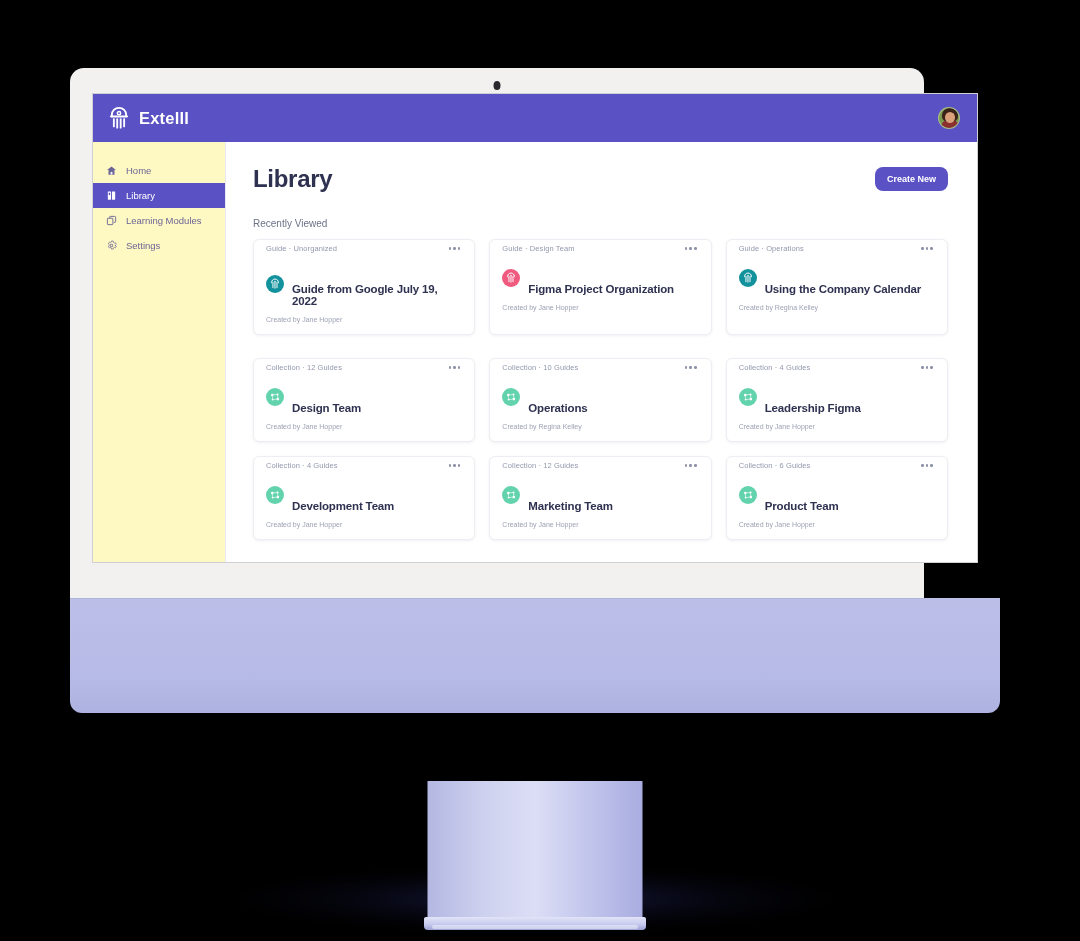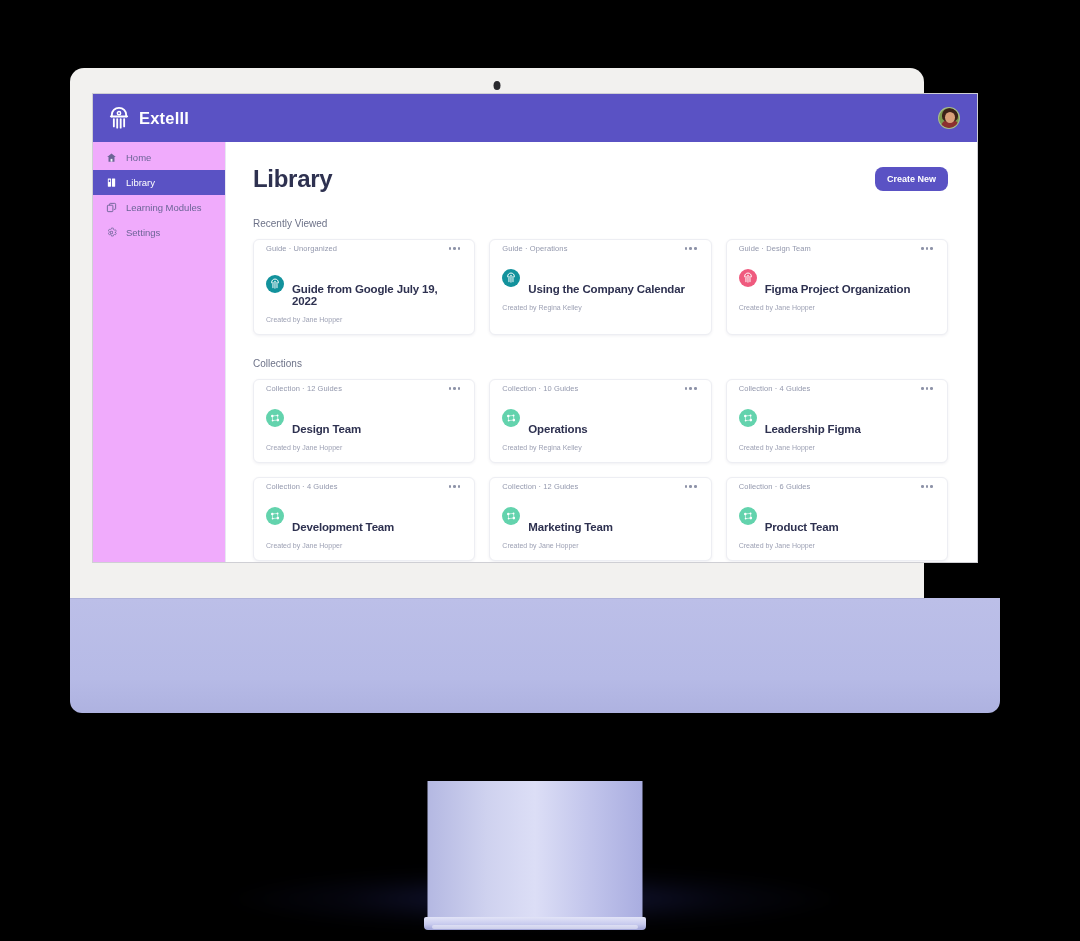--- a/index.html
+++ b/index.html
@@ -160,23 +160,23 @@
 
   
   .app-body {
     display: flex;
     height: calc(100% - 48px);
   }
 
   
   .sidebar {
     width: 133px;
-    background: #f0abfc;
+    background: #fef9c3;
     flex-shrink: 0;
-    padding-top: 3px;
+    padding-top: 16px;
     border-right: 1px solid #e8e7f2;
   }
 
   .nav-item {
     height: 25px;
     display: flex;
     align-items: center;
     gap: 9px;
     padding-left: 13px;
     font-size: 9.5px;
@@ -405,20 +405,43 @@
                   <rect x="11.3" y="12" width="1.3" height="6.3" rx="0.6" fill="#ffffff"></rect>
                   <rect x="14" y="12" width="1.3" height="5.6" rx="0.6" fill="#ffffff"></rect>
                 </svg>
                 <span class="card-title">Guide from Google July 19, 2022</span>
               </div>
               <div class="card-foot">Created by Jane Hopper</div>
             </div>
 
             <div class="card">
               <div class="card-meta">
+                <span class="card-meta-text">Guide  ·  Design Team</span>
+                <span class="dots">
+                    <i></i>
+                    <i></i>
+                    <i></i>
+                  </span>
+              </div>
+              <div class="card-title-row">
+                <svg class="card-ico" viewBox="0 0 24 24">
+                  <circle cx="12" cy="12" r="12" fill="#ef5a7e"></circle>
+                  <path d="M12 5.4c-2.6 0-4.4 1.9-4.4 4.2v1.1h8.8V9.6c0-2.3-1.8-4.2-4.4-4.2z" fill="none" stroke="#ffffff" stroke-width="1.3"></path>
+                  <circle cx="12" cy="8.6" r="1" fill="#ffffff"></circle>
+                  <rect x="8.6" y="12" width="1.3" height="5.6" rx="0.6" fill="#ffffff"></rect>
+                  <rect x="11.3" y="12" width="1.3" height="6.3" rx="0.6" fill="#ffffff"></rect>
+                  <rect x="14" y="12" width="1.3" height="5.6" rx="0.6" fill="#ffffff"></rect>
+                </svg>
+                <span class="card-title">Figma Project Organization</span>
+              </div>
+              <div class="card-foot">Created by Jane Hopper</div>
+            </div>
+
+            <div class="card">
+              <div class="card-meta">
                 <span class="card-meta-text">Guide  ·  Operations</span>
                 <span class="dots">
                     <i></i>
                     <i></i>
                     <i></i>
                   </span>
               </div>
               <div class="card-title-row">
                 <svg class="card-ico" viewBox="0 0 24 24">
                   <circle cx="12" cy="12" r="12" fill="#12929c"></circle>
@@ -426,46 +449,22 @@
                   <circle cx="12" cy="8.6" r="1" fill="#ffffff"></circle>
                   <rect x="8.6" y="12" width="1.3" height="5.6" rx="0.6" fill="#ffffff"></rect>
                   <rect x="11.3" y="12" width="1.3" height="6.3" rx="0.6" fill="#ffffff"></rect>
                   <rect x="14" y="12" width="1.3" height="5.6" rx="0.6" fill="#ffffff"></rect>
                 </svg>
                 <span class="card-title">Using the Company Calendar</span>
               </div>
               <div class="card-foot">Created by Regina Kelley</div>
             </div>
 
-            <div class="card">
-              <div class="card-meta">
-                <span class="card-meta-text">Guide  ·  Design Team</span>
-                <span class="dots">
-                    <i></i>
-                    <i></i>
-                    <i></i>
-                  </span>
-              </div>
-              <div class="card-title-row">
-                <svg class="card-ico" viewBox="0 0 24 24">
-                  <circle cx="12" cy="12" r="12" fill="#ef5a7e"></circle>
-                  <path d="M12 5.4c-2.6 0-4.4 1.9-4.4 4.2v1.1h8.8V9.6c0-2.3-1.8-4.2-4.4-4.2z" fill="none" stroke="#ffffff" stroke-width="1.3"></path>
-                  <circle cx="12" cy="8.6" r="1" fill="#ffffff"></circle>
-                  <rect x="8.6" y="12" width="1.3" height="5.6" rx="0.6" fill="#ffffff"></rect>
-                  <rect x="11.3" y="12" width="1.3" height="6.3" rx="0.6" fill="#ffffff"></rect>
-                  <rect x="14" y="12" width="1.3" height="5.6" rx="0.6" fill="#ffffff"></rect>
-                </svg>
-                <span class="card-title">Figma Project Organization</span>
-              </div>
-              <div class="card-foot">Created by Jane Hopper</div>
-            </div>
-
           </div>
 
-          <div class="section-label">Collections</div>
 
           <div class="card-grid">
 
             <div class="card">
               <div class="card-meta">
                 <span class="card-meta-text">Collection  ·  12 Guides</span>
                 <span class="dots">
                     <i></i>
                     <i></i>
                     <i></i>

